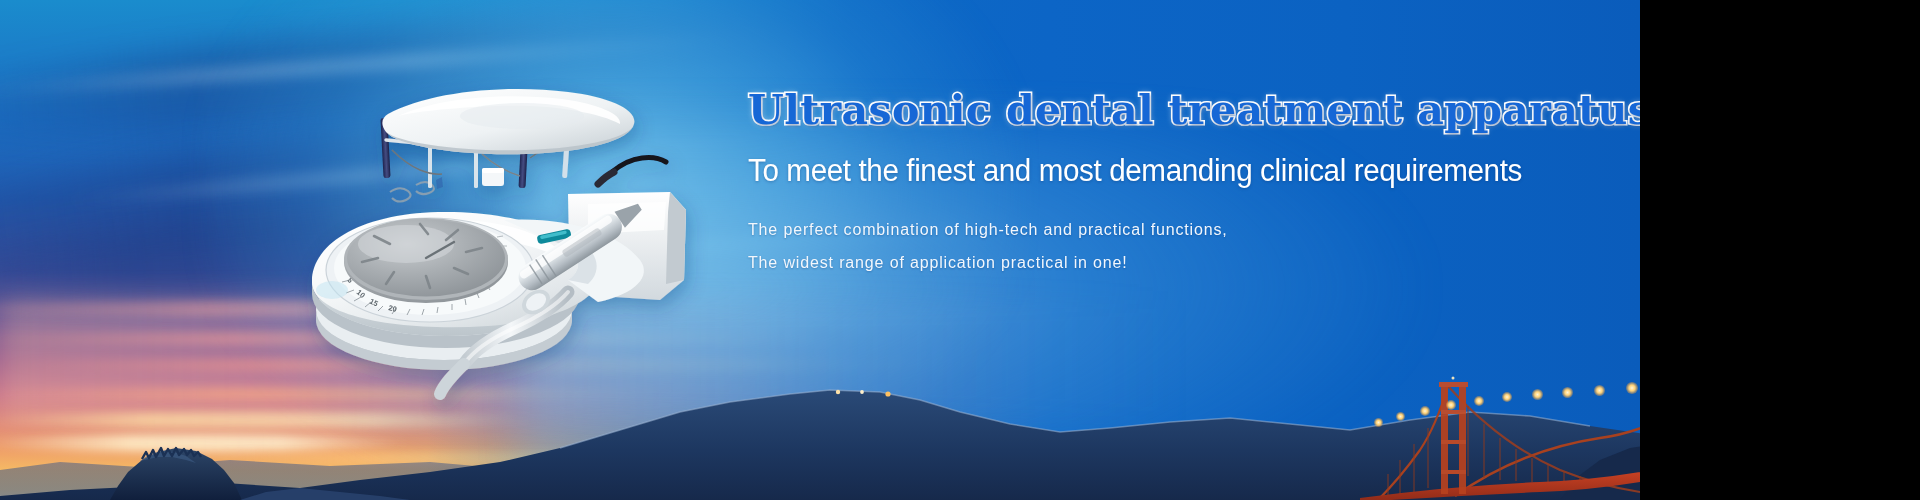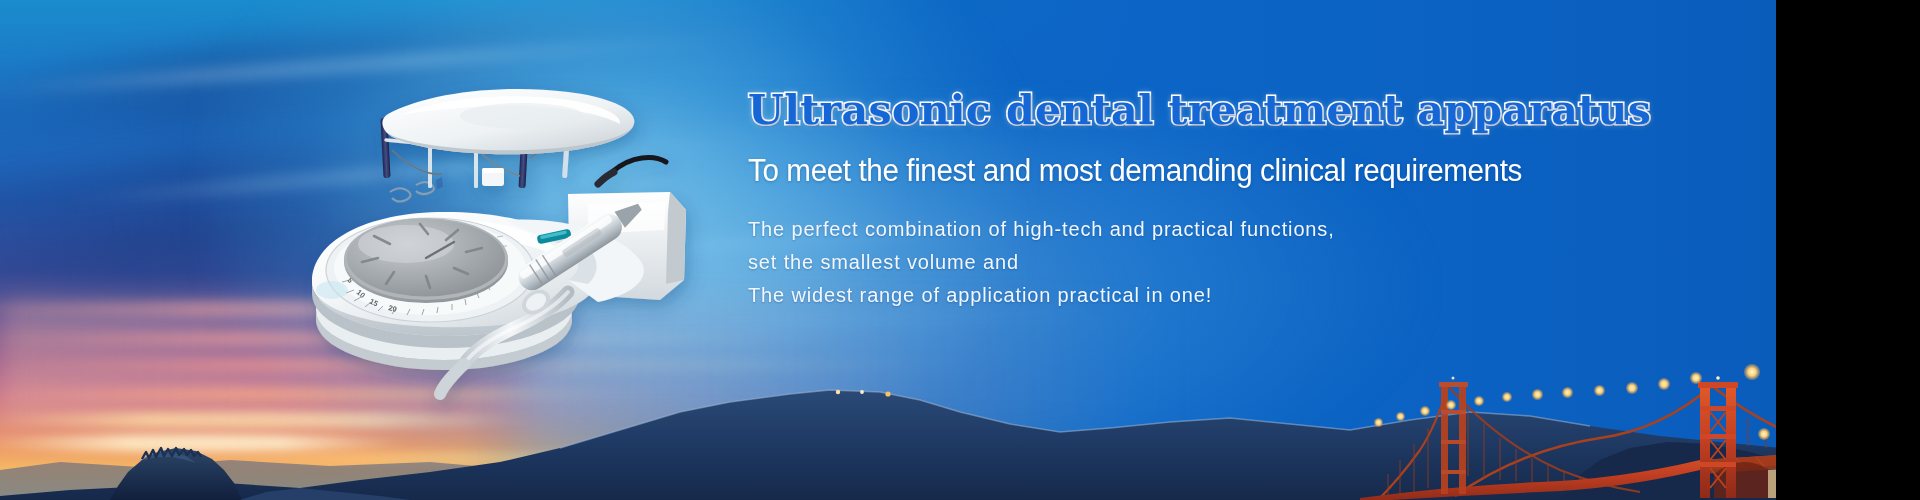--- a/index.html
+++ b/index.html
@@ -6,21 +6,21 @@
     margin: 0;
     padding: 0;
     background: #000;
   }
   body {
     font-family: "Liberation Sans", sans-serif;
   }
 
   .banner {
     position: relative;
-    width: 1776px;
+    width: 1640px;
     height: 500px;
     overflow: hidden;
     background: #0b63c4;
   }
 
   
   .sky-base {
     position: absolute;
     inset: 0;
     background:
@@ -152,21 +152,21 @@
     white-space: nowrap;
     text-shadow: 0 1px 3px rgba(8,48,110,0.35);
   }
   .body-lines {
     margin: 24px 0 0 0;
     padding: 0;
     list-style: none;
   }
   .body-lines li {
     font-family: "Liberation Sans", sans-serif;
-    font-size: 20px;
+    font-size: 16px;
     line-height: 33px;
     color: #f2f7fd;
     letter-spacing: 0.85px;
     white-space: nowrap;
     text-shadow: 0 1px 2px rgba(8,48,110,0.30);
   }
 
   
   .device {
     position: absolute;
@@ -558,18 +558,17 @@
         <ellipse cx="64" cy="246" rx="16" ry="9" fill="#bfe4f2" opacity="0.5"></ellipse>
       </g>
     </svg>
   </div>
 
   <div class="copy">
     <h1 class="title">Ultrasonic dental treatment apparatus</h1>
     <p class="subtitle">To meet the finest and most demanding clinical requirements</p>
     <ul class="body-lines">
       <li>The perfect combination of high-tech and practical functions,</li>
-      <li>set the smallest volume and</li>
       <li>The widest range of application practical in one!</li>
     </ul>
   </div>
 
 </div>
 
 </body></html>

